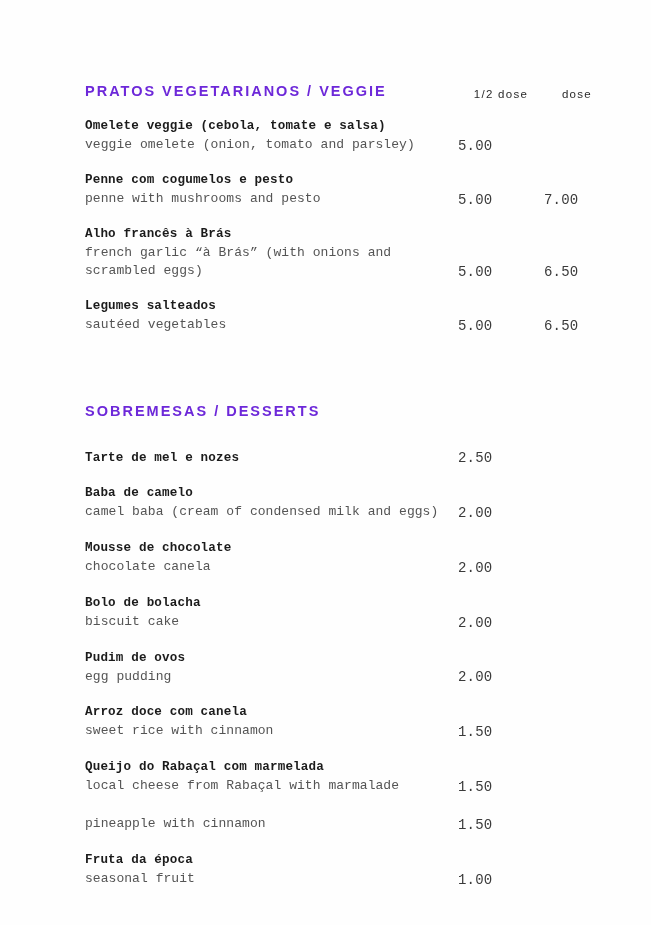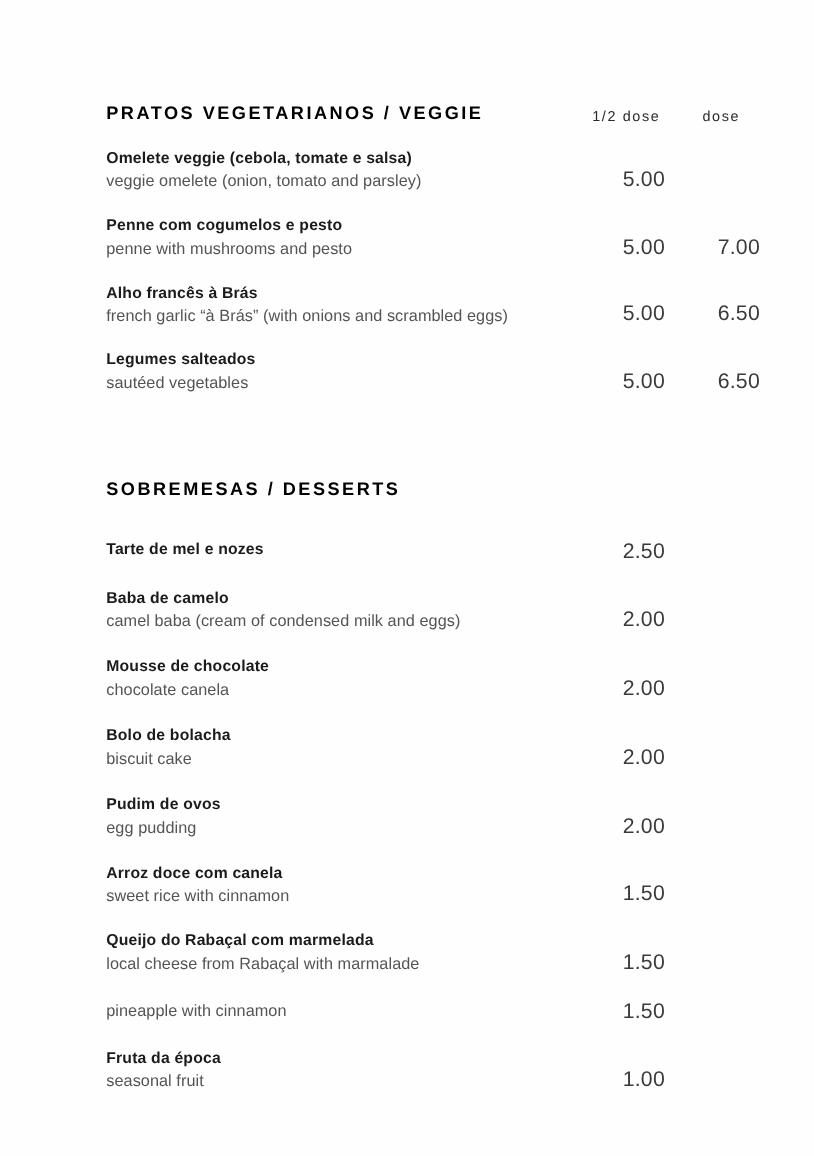--- a/index.html
+++ b/index.html
@@ -30,21 +30,21 @@
   }
   .section-head-row {
     display: flex;
     align-items: flex-end;
     justify-content: space-between;
   }
   .section-title {
     font-size: 14.5px;
     font-weight: bold;
     letter-spacing: 2.0px;
-    color: #000000;
+    color: #6d28d9;
     text-transform: uppercase;
     white-space: nowrap;
     line-height: 1.1;
   }
   .col-heads {
     display: flex;
     align-items: flex-end;
     white-space: nowrap;
   }
   .col-head {
@@ -64,20 +64,21 @@
   
   .items {
     margin-top: 18px;
   }
   .item {
     position: relative;
     display: flex;
     align-items: flex-start;
     justify-content: space-between;
     margin-bottom: 16px;
+    font-family: Liberation Mono, monospace;
   }
   .item-text {
     flex: 1 1 auto;
     min-width: 0;
   }
   .item-name {
     font-size: 12.6px;
     font-weight: bold;
     color: #1b1b1b;
     line-height: 1.35;
@@ -92,23 +93,22 @@
     margin-top: 1px;
   }
   .prices {
     flex: 0 0 auto;
     display: flex;
     align-items: flex-end;
     align-self: flex-end;
     padding-bottom: 1px;
   }
   .price {
-    font-size: 17px;
+    font-size: 14px;
     color: #3a3a3a;
-    text-align: right;
     letter-spacing: 0.2px;
     white-space: nowrap;
   }
   .price.half {
     width: 86px;
     padding-right: 12px;
     box-sizing: border-box;
   }
   .price.full {
     width: 66px;

